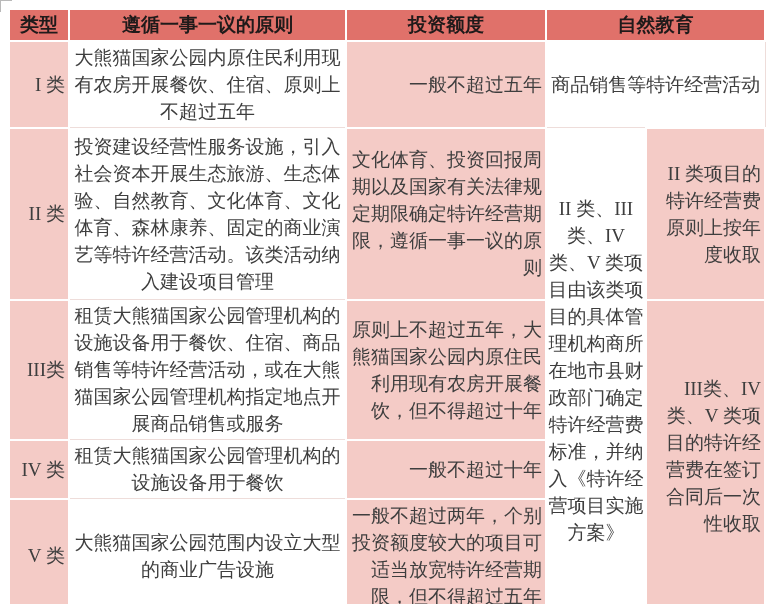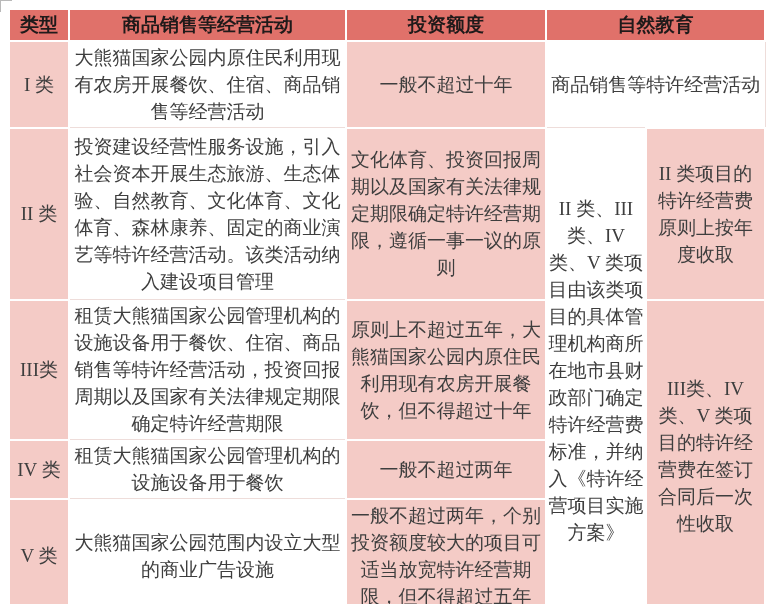--- a/index.html
+++ b/index.html
@@ -40,21 +40,21 @@
     padding: 2px 3px;
     overflow: hidden;
     word-break: break-all;
   }
   .ftable th {
     background: #e0716a;
     color: #1f1a1a;
     font-weight: bold;
     line-height: 24px;
   }
-  .ftable td.pink { background: #f4cbc6; }
+  .ftable td.pink { background: #f4cbc6; text-align: right; }
   .ftable td.w {
     background: #ffffff;
     border: 1px solid #eeddda;
   }
   .ftable td.fee-left { padding: 2px 1px; }
   tr.hrow   { height: 32px; }
   tr.row-1  { height: 82px; }
   tr.row-2  { height: 172px; }
   tr.row-3  { height: 140px; }
   tr.row-4  { height: 52px; }
@@ -70,49 +70,49 @@
     <colgroup>
       <col style="width:60px">
       <col style="width:277px">
       <col style="width:200px">
       <col style="width:100px">
       <col style="width:119px">
     </colgroup>
     <thead>
       <tr class="hrow">
         <th>类型</th>
-        <th>商品销售等经营活动</th>
+        <th>遵循一事一议的原则</th>
         <th>投资额度</th>
         <th colspan="2">自然教育</th>
       </tr>
     </thead>
     <tbody>
       <tr class="row-1">
         <td class="pink">I 类</td>
-        <td class="w">大熊猫国家公园内原住民利用现有农房开展餐饮、住宿、商品销售等经营活动</td>
-        <td class="pink">一般不超过十年</td>
+        <td class="w">大熊猫国家公园内原住民利用现有农房开展餐饮、住宿、原则上不超过五年</td>
+        <td class="pink">一般不超过五年</td>
         <td class="w" colspan="2">商品销售等特许经营活动</td>
       </tr>
       <tr class="row-2">
         <td class="pink">II 类</td>
         <td class="w">投资建设经营性服务设施，引入社会资本开展生态旅游、生态体验、自然教育、文化体育、文化体育、森林康养、固定的商业演艺等特许经营活动。该类活动纳入建设项目管理</td>
         <td class="pink">文化体育、投资回报周期以及国家有关法律规定期限确定特许经营期限，遵循一事一议的原则</td>
         <td class="w fee-left" rowspan="4">II 类、III 类、IV 类、V 类项目由该类项目的具体管理机构商所在地市县财政部门确定特许经营费标准，并纳入《特许经营项目实施方案》</td>
         <td class="pink">II 类项目的特许经营费原则上按年度收取</td>
       </tr>
       <tr class="row-3">
         <td class="pink">III类</td>
-        <td class="w">租赁大熊猫国家公园管理机构的设施设备用于餐饮、住宿、商品销售等特许经营活动，投资回报周期以及国家有关法律规定期限确定特许经营期限</td>
+        <td class="w">租赁大熊猫国家公园管理机构的设施设备用于餐饮、住宿、商品销售等特许经营活动，或在大熊猫国家公园管理机构指定地点开展商品销售或服务</td>
         <td class="pink">原则上不超过五年，大熊猫国家公园内原住民利用现有农房开展餐饮，但不得超过十年</td>
         <td class="pink" rowspan="3">III类、IV 类、V 类项目的特许经营费在签订合同后一次性收取</td>
       </tr>
       <tr class="row-4">
         <td class="pink">IV 类</td>
         <td class="w">租赁大熊猫国家公园管理机构的设施设备用于餐饮</td>
-        <td class="pink">一般不超过两年</td>
+        <td class="pink">一般不超过十年</td>
       </tr>
       <tr class="row-5">
         <td class="pink">V 类</td>
         <td class="w">大熊猫国家公园范围内设立大型的商业广告设施</td>
         <td class="pink">一般不超过两年，个别投资额度较大的项目可适当放宽特许经营期限，但不得超过五年</td>
       </tr>
     </tbody>
   </table>
 </div>
 

